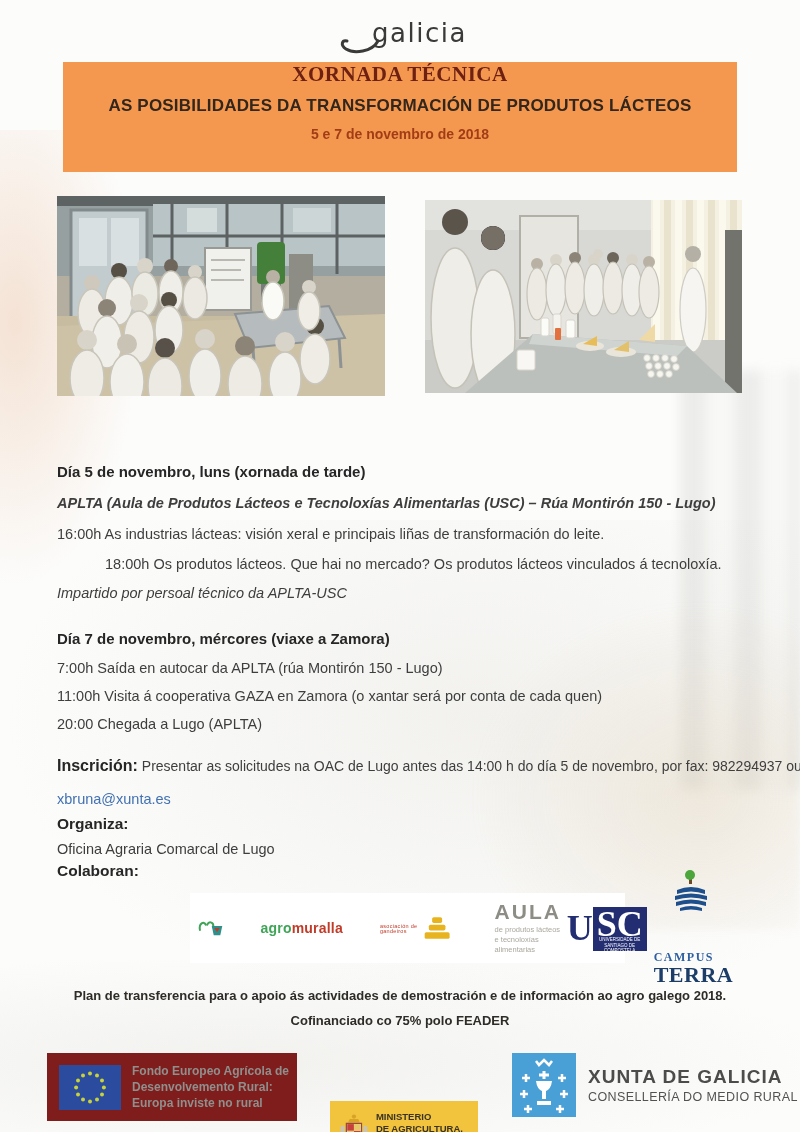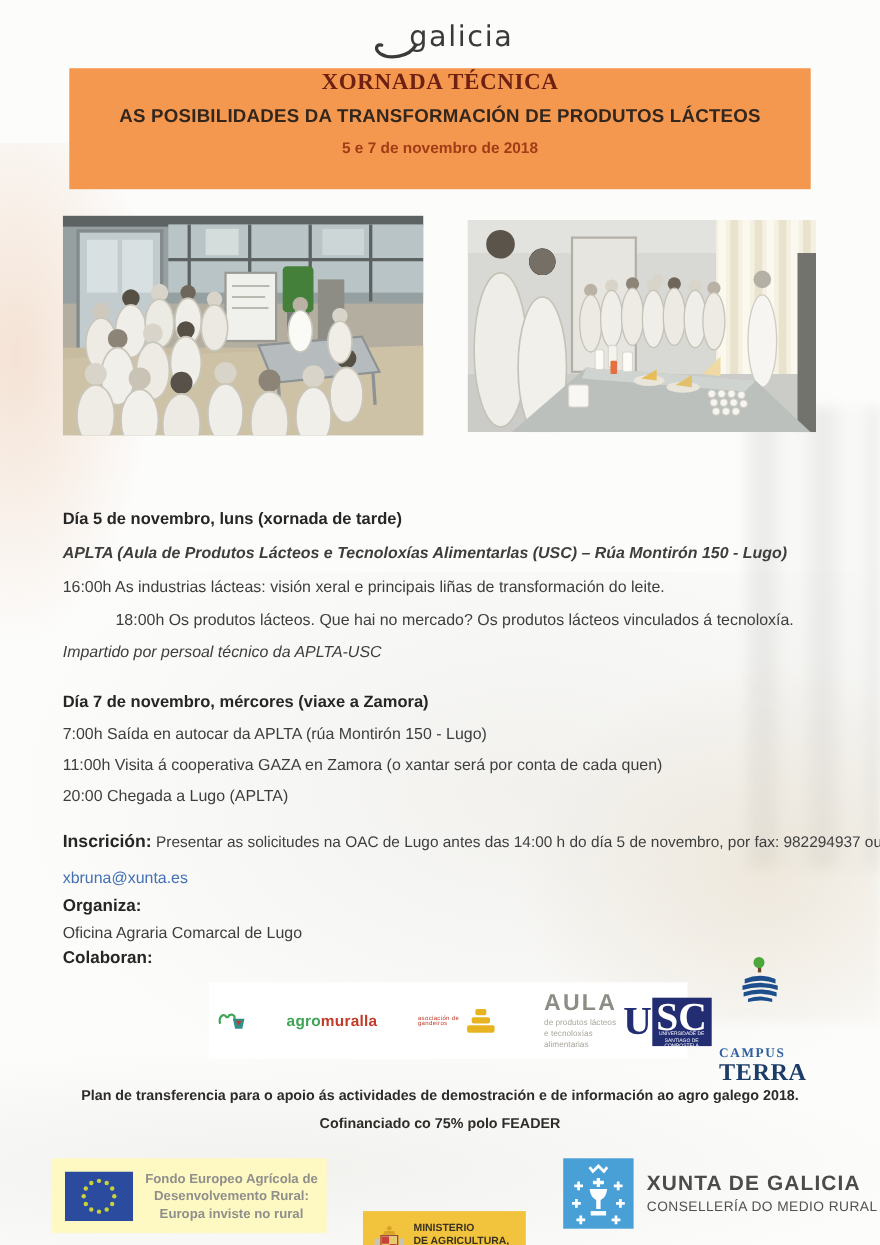--- a/index.html
+++ b/index.html
@@ -89,22 +89,22 @@
   .cterra{display:flex;flex-direction:column;}
   .ct-txt{margin-left:5px;line-height:1;font-family:"Liberation Serif",serif;}
   .ct-l1{font-size:12px;font-weight:bold;color:#2d5fa2;letter-spacing:1.5px;}
   .ct-l2{font-size:22px;font-weight:bold;color:#1c3d68;letter-spacing:.5px;margin-top:1px;}
 
   
   .feader{position:absolute;left:0;width:800px;text-align:center;
     font-weight:bold;font-size:13px;color:#2e2c28;}
 
   
-  .eu-card{position:absolute;left:47px;top:1053px;width:250px;height:68px;background:#fef9c3;
-    display:flex;align-items:center;text-align:center;}
+  .eu-card{position:absolute;left:47px;top:1053px;width:250px;height:68px;background:#7f1d1d;
+    display:flex;align-items:center;}
   .eu-flag{margin-left:12px;}
   .eu-txt{margin-left:11px;font-weight:bold;font-size:12px;color:#8f8f8c;line-height:16px;}
   .min-card{position:absolute;left:330px;top:1101px;width:148px;height:68px;background:#f2c33c;
     display:flex;align-items:center;}
   .min-txt{margin-left:6px;font-weight:bold;font-size:9.5px;color:#3a3322;line-height:12px;}
   .xunta{position:absolute;left:512px;top:1053px;display:flex;align-items:center;}
   .xunta-sq{width:64px;height:64px;background:#49a0d7;position:relative;}
   .xunta-txt{margin-left:12px;line-height:1;}
   .xunta-l1{font-size:19px;font-weight:bold;color:#4c4c4b;letter-spacing:1px;}
   .xunta-l2{font-size:12.5px;color:#525251;margin-top:5px;letter-spacing:.4px;}

